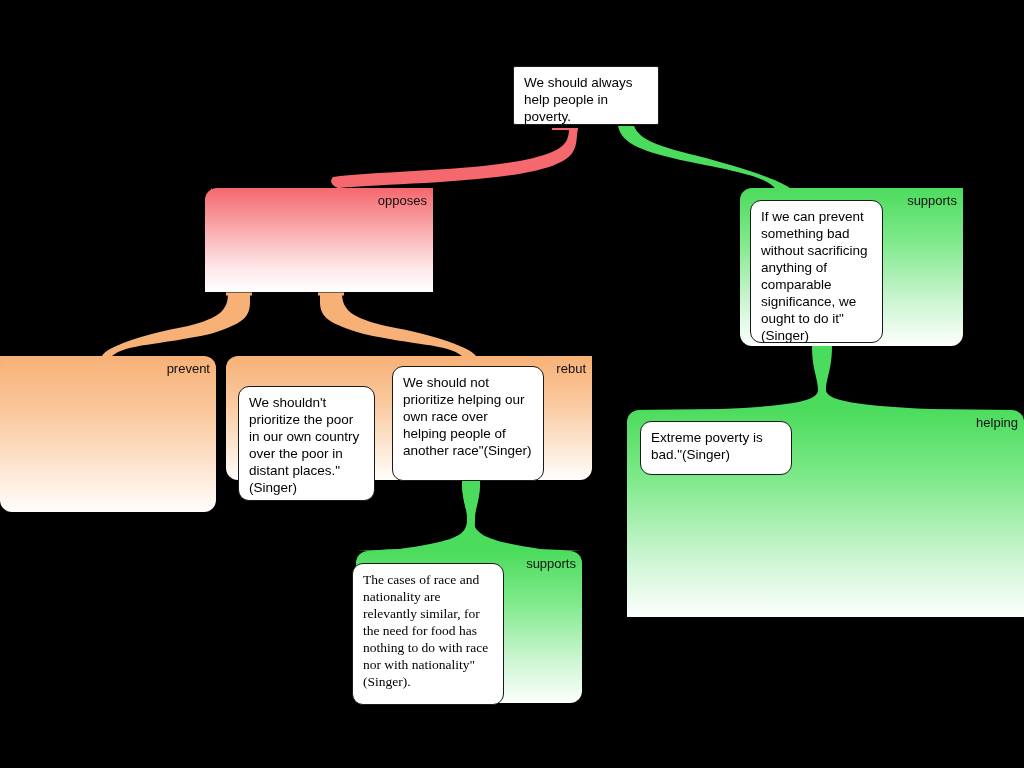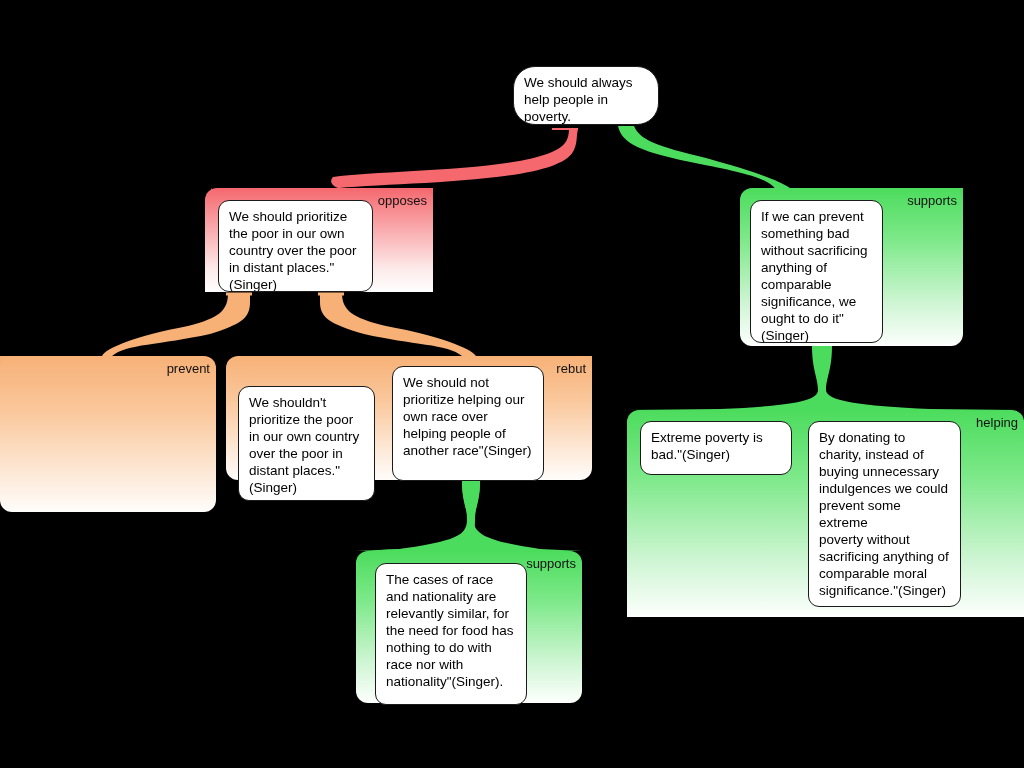--- a/index.html
+++ b/index.html
@@ -49,21 +49,21 @@
     background: #ffffff;
     border: 1px solid #1a1a1a;
     border-radius: 11px;
     padding: 7px 9px 6px 10px;
     font-size: 13.5px;
     line-height: 17px;
     color: #000000;
     white-space: pre-line;
     overflow: hidden;
   }
-  .card.root { border-radius: 22px; }
+  .card.root { border-radius: 2px; }
 </style>
 </head>
 <body>
 
 <div id="canvas">
 
   <svg id="links" viewBox="0 0 1024 768" width="1024" height="768">
 
     <path fill="#f4686e" stroke="none" d="M 552 128
              L 578 128
@@ -165,29 +165,26 @@
   <div class="group g-green rt rb" style="left:356px; top:551px; width:226px; height:152px;">
     <span class="grouplabel">supports</span>
   </div>
 
   <div class="group g-green rt" style="left:627px; top:410px; width:397px; height:207px;">
     <span class="grouplabel">helping</span>
   </div>
 
   <div class="card root" style="left:513px; top:66px; width:146px; height:59px;">We should always help people in poverty.</div>
 
-  <div class="card" style="left:218px; top:200px; width:155px; height:92px;">We should prioritize the poor in our own country over the poor in distant places."(Singer)</div>
 
   <div class="card" style="left:750px; top:200px; width:133px; height:143px;">If we can prevent something bad without sacrificing anything of comparable significance, we ought to do it"(Singer)</div>
 
 
   <div class="card" style="left:238px; top:366px; width:137px; height:115px;margin-top:20px;">We shouldn't prioritize the poor in our own country over the poor in distant places."(Singer)</div>
 
   <div class="card" style="left:392px; top:366px; width:152px; height:115px;">We should not prioritize helping our own race over helping people of another race"(Singer)</div>
 
-  <div class="card" style="left:375px; top:563px; width:152px; height:142px;">The cases of race and nationality are relevantly similar, for the need for food has nothing to do with race nor with nationality"(Singer).</div>
+  <div class="card" style="left:352px; top:563px; width:152px; height:142px;font-family:Liberation Serif, serif;">The cases of race and nationality are relevantly similar, for the need for food has nothing to do with race nor with nationality"(Singer).</div>
 
   <div class="card" style="left:640px; top:421px; width:152px; height:54px;">Extreme poverty is bad."(Singer)</div>
 
-  <div class="card" style="left:808px; top:421px; width:153px; height:186px;">By donating to charity, instead of buying unnecessary indulgences we could prevent some extreme
-poverty without sacrificing anything of comparable moral significance."(Singer)</div>
 
 </div>
 
 </body></html>

